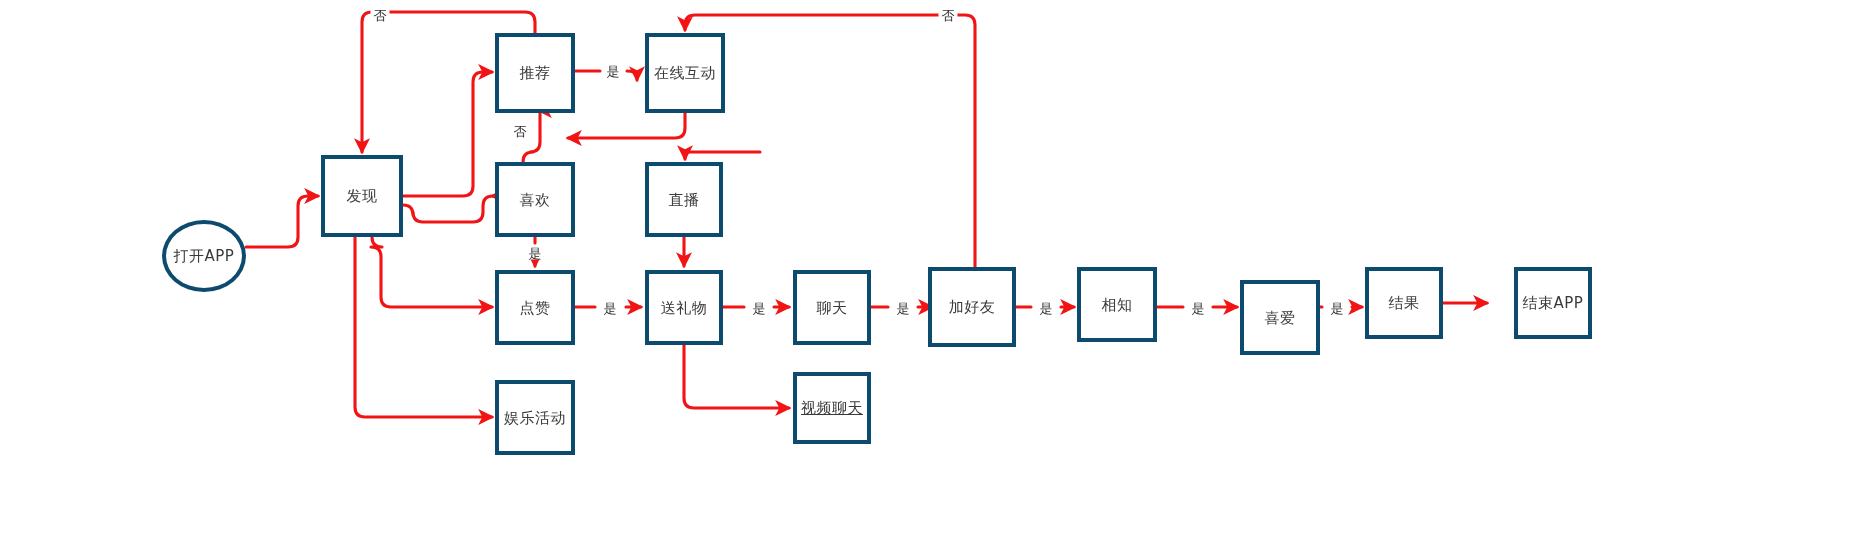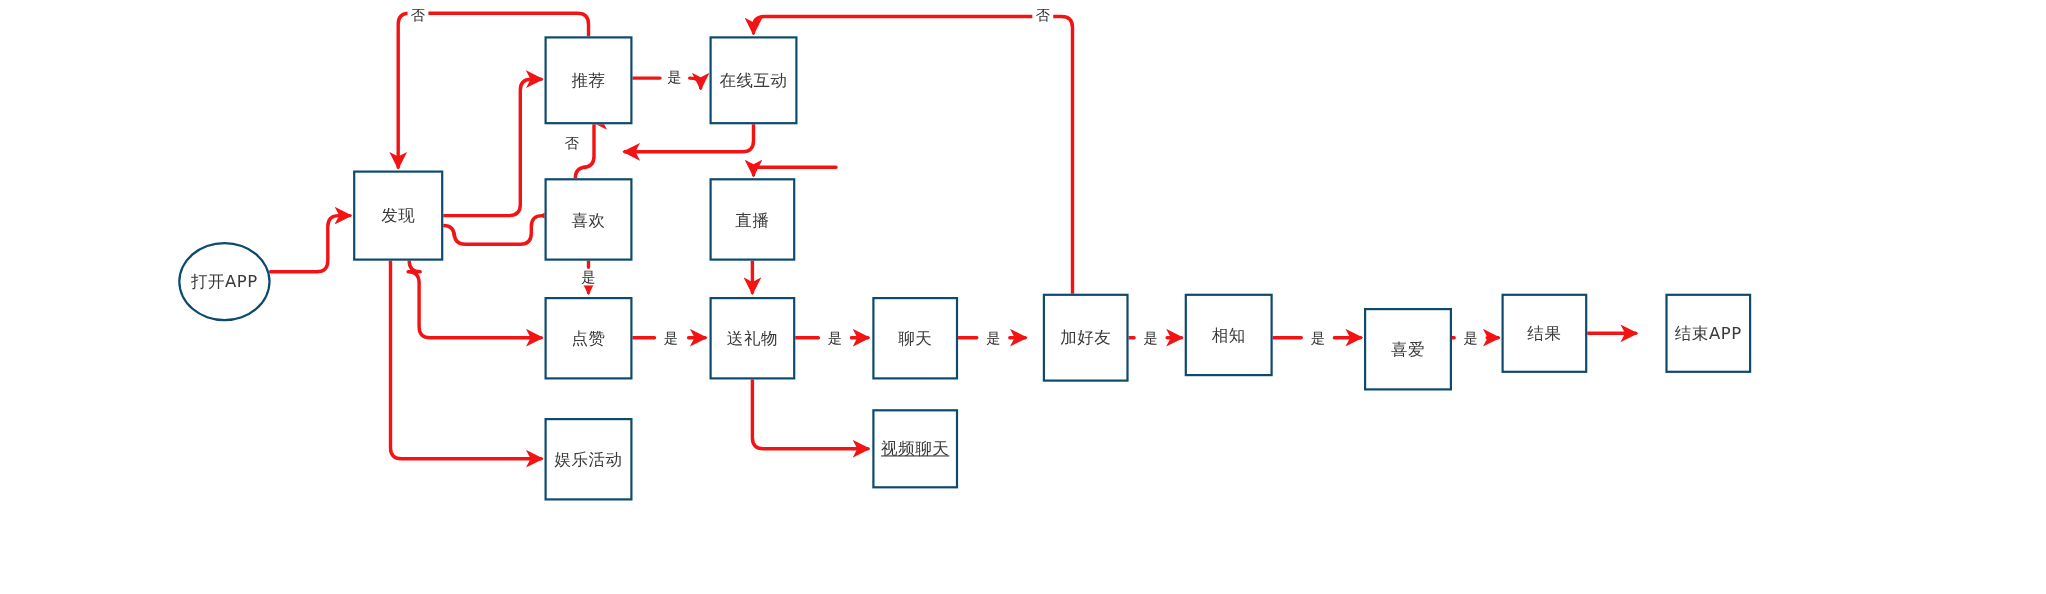--- a/index.html
+++ b/index.html
@@ -18,21 +18,21 @@
   svg.edges{
     position:absolute;
     left:0; top:0;
     width:1860px;
     height:540px;
     pointer-events:none;
   }
   .node{
     position:absolute;
     box-sizing:border-box;
-    border:2px solid #0c4a6e;
+    border:4px solid #0c4a6e;
     background:#ffffff;
     display:flex;
     align-items:center;
     justify-content:center;
     color:#3a3a3a;
     font-size:15px;
     letter-spacing:0.5px;
     line-height:1.2;
     white-space:nowrap;
   }
@@ -135,21 +135,21 @@
       </div>
       <div class="node" style="left: 495px; top: 380px; width: 80px; height: 75px;">
         <span>娱乐活动</span>
       </div>
       <div class="node" style="left: 793px; top: 270px; width: 78px; height: 75px;">
         <span>聊天</span>
       </div>
       <div class="node" style="left: 793px; top: 372px; width: 78px; height: 72px; text-decoration: underline;">
         <span>视频聊天</span>
       </div>
-      <div class="node" style="left: 948px; top: 267px; width: 78px; height: 80px;">
+      <div class="node" style="left: 928px; top: 267px; width: 88px; height: 80px;">
         <span>加好友</span>
       </div>
       <div class="node" style="left: 1077px; top: 267px; width: 80px; height: 75px;">
         <span>相知</span>
       </div>
       <div class="node" style="left: 1240px; top: 267px; width: 80px; height: 75px; margin-top: 13px;">
         <span>喜爱</span>
       </div>
       <div class="node" style="left: 1365px; top: 267px; width: 78px; height: 72px;">
         <span>结果</span>

